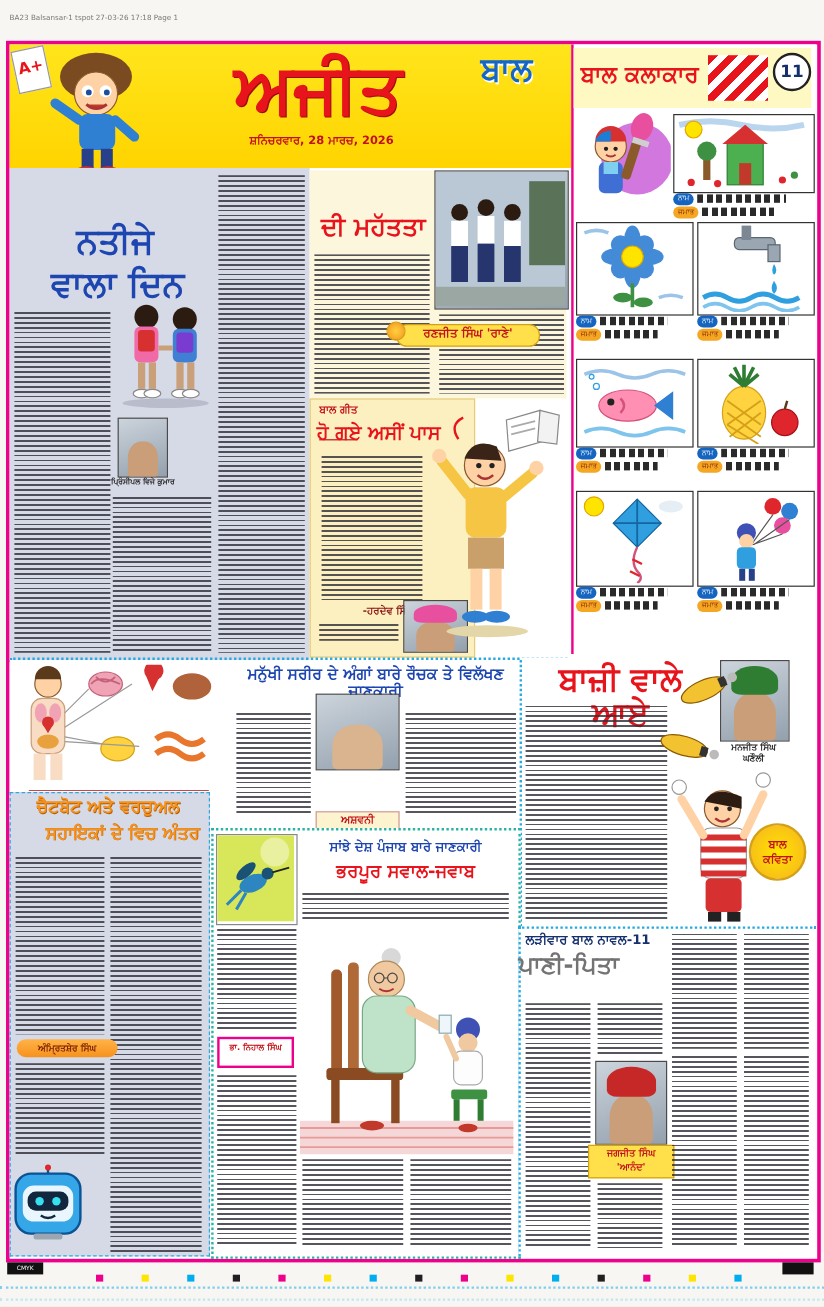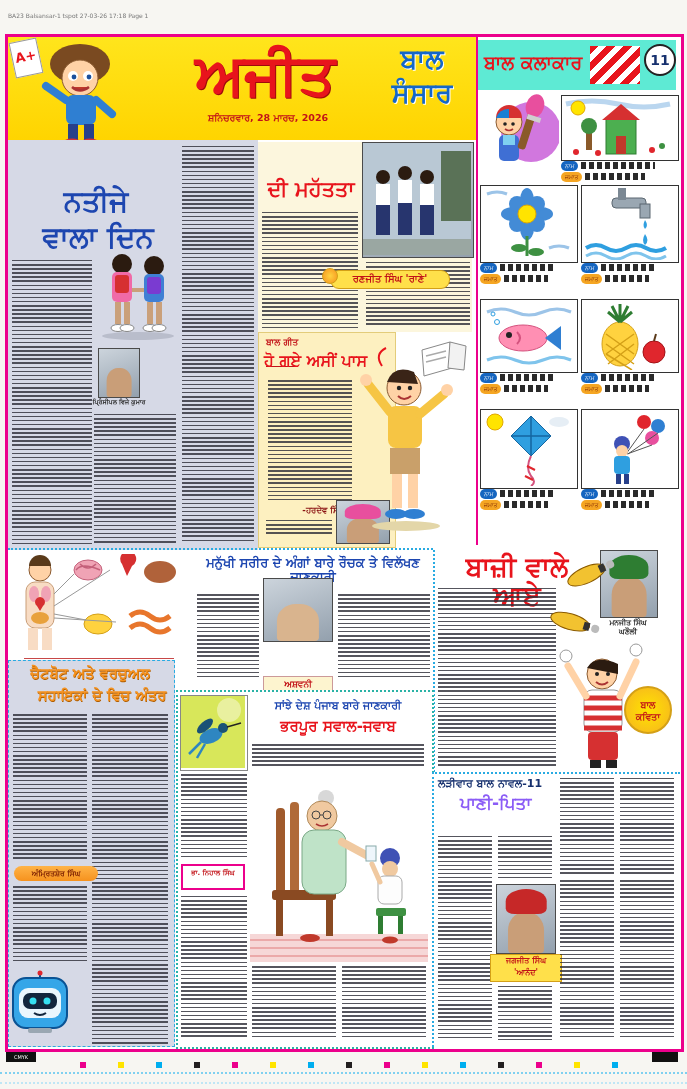--- a/index.html
+++ b/index.html
@@ -54,24 +54,23 @@
   </div>
 
   <div class="abs" style="left:12px;top:40px;width:26px;height:34px;background:#fff;border:1px solid #999;transform:rotate(-12deg);
        font-weight:bold;color:#e8141c;font-size:13px;text-align:center;line-height:32px;">A+</div>
 
   <div class="abs hl" style="left:150px;top:44px;width:230px;font-size:57px;color:#e8141c;text-align:center;
        text-shadow:1px 1px 0 #9e0b0b;">ਅਜੀਤ</div>
   <div class="abs" style="left:188px;top:112px;width:160px;font-size:9.5px;color:#c21218;font-weight:bold;text-align:center;">ਸ਼ਨਿਚਰਵਾਰ, 28 ਮਾਰਚ, 2026</div>
 
   <div class="abs hl center" style="left:372px;top:44px;width:100px;font-size:27px;color:#1467c8;text-shadow:1px 1px 0 #fff;">ਬਾਲ</div>
-  <div class="abs hl center" style="left:368px;top:78px;width:108px;font-size:27px;color:#1467c8;text-shadow:1px 1px 0 #fff;">ਸੰਸਾਰ</div>
 
   <div class="abs" style="left:476px;top:37px;width:202px;height:508px;background:#fff;border-left:2px solid #ec008c;"></div>
-  <div class="abs" style="left:478px;top:40px;width:198px;height:50px;background:#5eead4;">
+  <div class="abs" style="left:478px;top:40px;width:198px;height:50px;background:#fef9c3;">
     <div class="abs hl" style="left:6px;top:12px;font-size:19px;color:#e8141c;">ਬਾਲ ਕਲਾਕਾਰ</div>
     <div class="abs" style="left:112px;top:6px;width:50px;height:38px;
          background:repeating-linear-gradient(135deg,#e8141c 0,#e8141c 6px,#fff 6px,#fff 12px);"></div>
     <div class="abs center" style="left:166px;top:4px;width:28px;height:28px;border:2px solid #222;border-radius:50%;
          background:#fff;font-size:14px;font-weight:bold;line-height:28px;color:#16306e;">11</div>
   </div>
 
   <div class="abs" style="left:479px;top:92px;width:80px;height:90px;">
     <svg width="80" height="90" viewBox="0 0 80 90">
       <circle cx="52" cy="40" r="30" fill="#c95fd8" opacity=".85"></circle>
@@ -469,21 +468,21 @@
         <rect x="148" y="144" width="5" height="18" fill="#2e7d32"></rect>
       <ellipse cx="60" cy="166" rx="10" ry="4" fill="#c0392b"></ellipse>
         <ellipse cx="140" cy="168" rx="8" ry="3.5" fill="#c0392b"></ellipse>
     </svg>
   </div>
   <div class="abs sim" style="left:252px;top:966px;width:84px;height:72px;"></div>
   <div class="abs sim" style="left:342px;top:966px;width:84px;height:72px;"></div>
 
   <div class="abs" style="left:432px;top:772px;width:246px;height:273px;background:#fff;border-left:2px dotted #29abe2;border-top:2px dotted #29abe2;"></div>
   <div class="abs hl" style="left:438px;top:778px;width:130px;font-size:11px;color:#16306e;">ਲੜੀਵਾਰ ਬਾਲ ਨਾਵਲ-11</div>
-  <div class="abs hl" style="left:460px;top:794px;width:120px;font-size:17px;color:#8b5cf6;">ਪਾਣੀ-ਪਿਤਾ</div>
+  <div class="abs hl" style="left:432px;top:794px;width:120px;font-size:20px;color:#737373;">ਪਾਣੀ-ਪਿਤਾ</div>
   <div class="abs sim" style="left:560px;top:778px;width:54px;height:96px;"></div>
   <div class="abs sim" style="left:620px;top:778px;width:54px;height:96px;"></div>
   <div class="abs sim" style="left:438px;top:836px;width:54px;height:204px;"></div>
   <div class="abs sim" style="left:498px;top:836px;width:54px;height:44px;"></div>
   <div class="abs photo" style="left:496px;top:884px;width:58px;height:68px;">
     <div class="head"></div>
       <div class="turban" style="background:#c62828;"></div>
   </div>
   <div class="abs center" style="left:490px;top:954px;width:70px;height:26px;background:#ffe04a;border:1px solid #d4a017;
        font-size:8px;font-weight:bold;color:#c21218;line-height:12px;">

